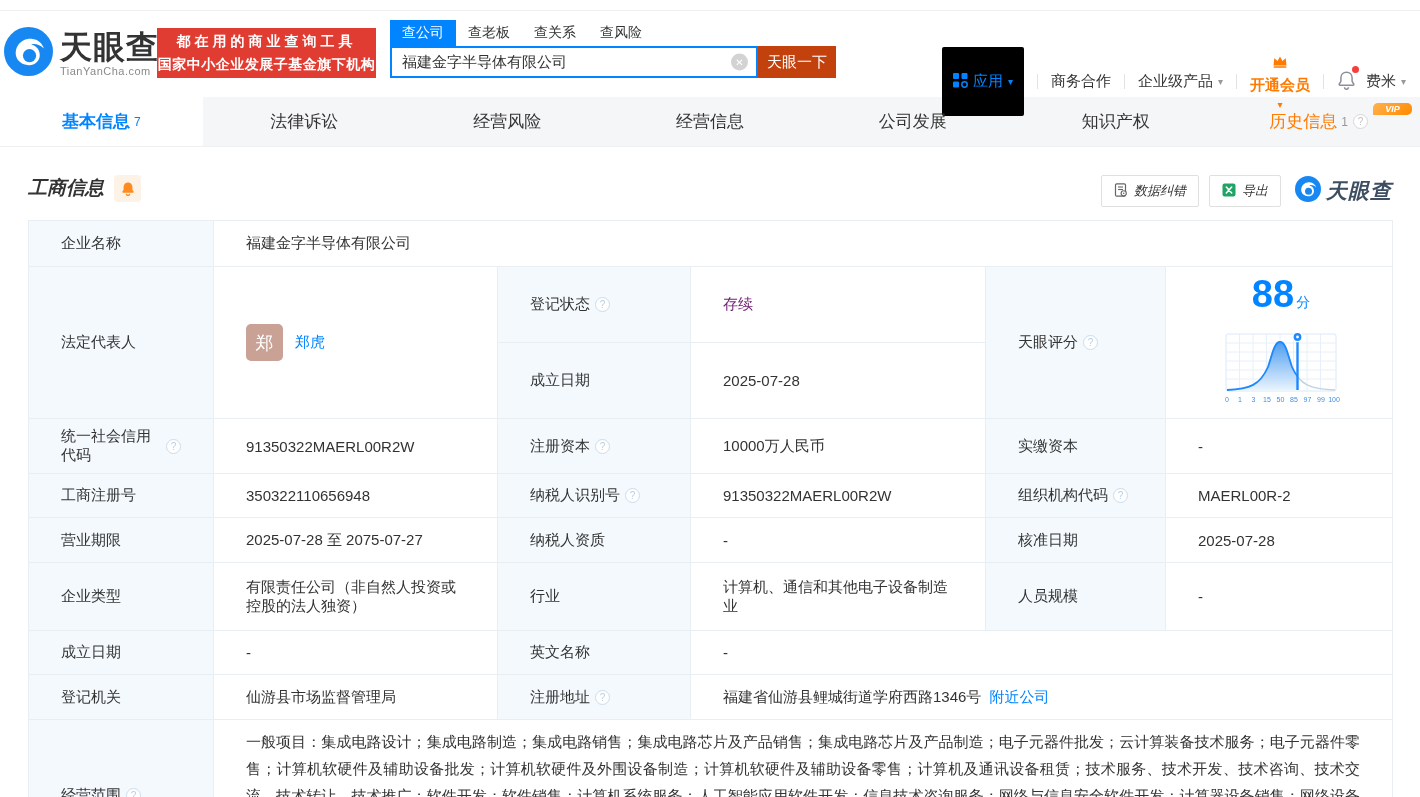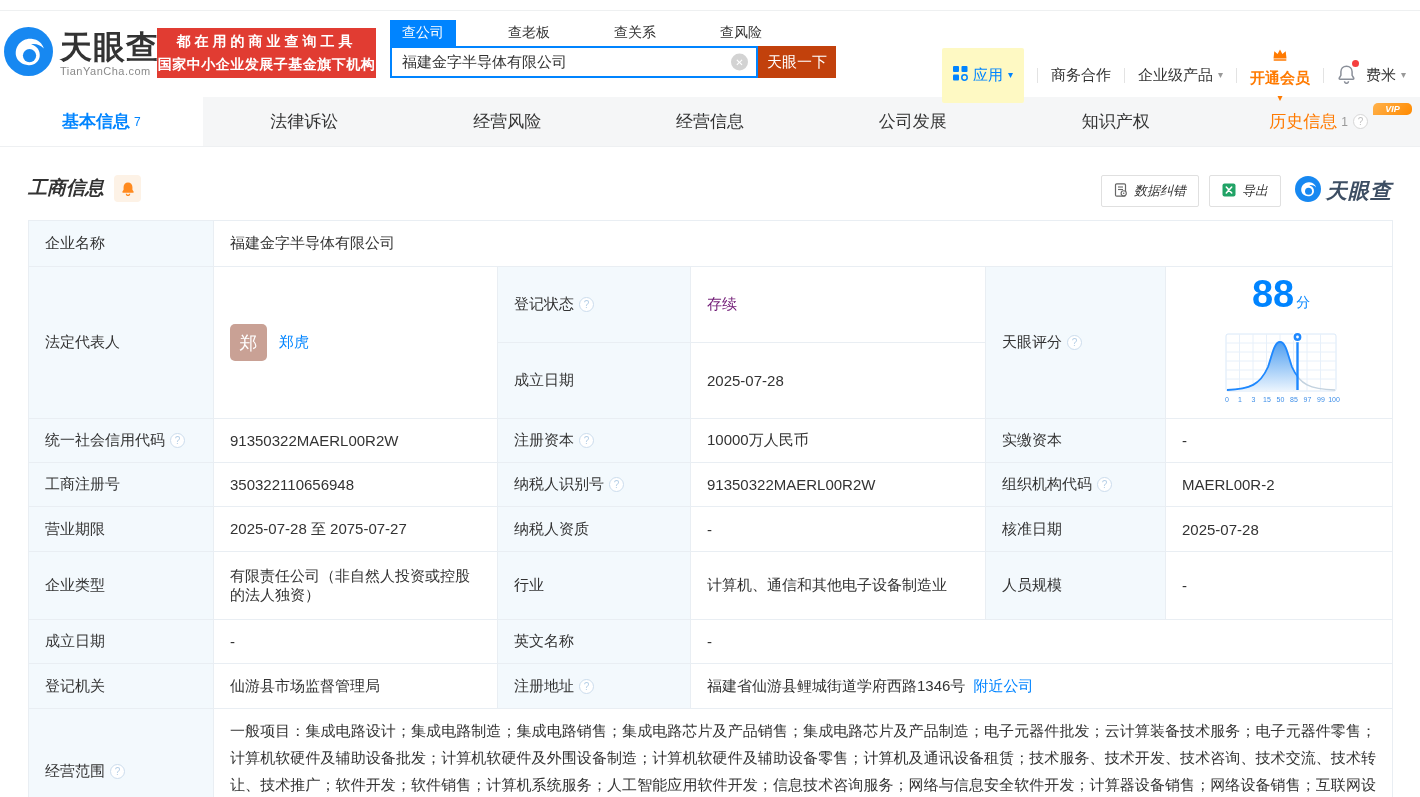--- a/index.html
+++ b/index.html
@@ -12,37 +12,37 @@
   .logo { position:absolute; left:4px; top:16px; display:flex; align-items:center; gap:7px; }
   .logo-text .brand { font-size:32px; font-weight:700; color:#333; line-height:34px; letter-spacing:1px; }
   .logo-text .domain { font-size:11px; color:#8a8a8a; letter-spacing:0.5px; margin-top:1px; }
   .promo { position:absolute; left:157px; top:17px; width:219px; height:50px; background:#e13c32;
     color:#fff; display:flex; flex-direction:column; justify-content:center; text-align:center;
     font-size:14px; font-weight:700; line-height:23px; }
   .promo .l1 { letter-spacing:4px; }
   .promo .l2 { letter-spacing:0.5px; }
 
   .search { position:absolute; left:390px; top:9px; }
-  .search-tabs { display:flex; align-items:flex-end;gap:40px; }
+  .search-tabs { display:flex; align-items:flex-end; }
   .search-tab { font-size:14px; color:#333; padding:4px 12px; cursor:pointer; }
   .search-tab.active { background:#0084ff; color:#fff; }
   .search-row { display:flex; }
   .search-input-wrap { position:relative; width:368px; height:32px; border:2px solid #0084ff; background:#fff; }
   .search-input-wrap input { border:0; outline:0; width:100%; height:100%; padding:0 34px 0 10px;
     font-size:15px; color:#333; font-family:inherit; }
   .clear-btn { position:absolute; right:8px; top:50%; transform:translateY(-50%); width:17px; height:17px;
     border-radius:50%; background:#d3d3d3; color:#fff; font-size:10px; display:flex; align-items:center;
     justify-content:center; cursor:pointer; }
   .search-btn { width:78px; height:32px; background:#c2410c; color:#fff; font-size:15px;
     display:flex; align-items:center; justify-content:center; cursor:pointer; }
 
   .hnav { position:absolute; right:14px; top:36px; display:flex; align-items:center; font-size:15px; color:#333; }
   .hnav .sep { width:1px; height:15px; background:#e3e3e3; margin:0 13px; }
   .hnav-item { display:flex; align-items:center; gap:5px; cursor:pointer; white-space:nowrap; }
-  .apps-chip { background:#fef9c3; color:#0084ff; padding:18px 11px; border-radius:2px; }
+  .apps-chip { background:#000000; color:#0084ff; padding:25px 11px; border-radius:2px; }
   .caret { font-size:10px; color:#999; line-height:1; }
   .apps-chip .caret { color:#0084ff; }
   .vip-link { color:#ff7a00; font-weight:700;flex-direction:column; }
   .vip-link .caret { color:#ff7a00; }
   .bell-wrap { position:relative; cursor:pointer; margin-right:10px; }
   .bell-dot { position:absolute; right:-3px; top:-4px; width:7px; height:7px; border-radius:50%; background:#f53f3f; }
 
   
   .tabbar { height:50px; background:#f5f6f7; display:flex; border-bottom:1px solid #eef0f2; }
   .tab { flex:1; display:flex; align-items:center; justify-content:center; font-size:17px; color:#333;
@@ -65,21 +65,21 @@
     display:flex; align-items:center; justify-content:center; cursor:pointer; }
   .head-right { margin-left:auto; display:flex; align-items:center; }
   .hbtn { height:32px; border:1px solid #e0e0e0; border-radius:2px; background:#fff; display:flex;
     align-items:center; padding:0 12px; font-size:13px; color:#333; gap:6px; cursor:pointer; margin-left:10px; }
   .watermark { display:flex; align-items:center; gap:5px; margin-left:14px; }
   .watermark .wm-text { font-size:21px; font-weight:700; color:#3d4e63; letter-spacing:1px; }
 
   
   table.info { width:1364px; margin:0 28px; border-collapse:collapse; table-layout:fixed; font-size:15px; }
   table.info th, table.info td { border:1px solid #e9eef3; font-weight:400; text-align:left;
-    padding:8px 16px; vertical-align:middle; background:#fff; }
+    padding:8px 32px; vertical-align:middle; background:#fff; }
   table.info th { background:#f3f9fd; }
   tr.h46 { height:46px; } tr.h44 { height:44px; } tr.h45 { height:45px; } tr.h68 { height:68px; }
   .label-inner { display:flex; align-items:center; }
   .green { color:#701a75; }
   .link { color:#0084ff; cursor:pointer; text-decoration:none; }
   .rep-cell { display:flex; align-items:center; gap:12px; }
   .avatar { width:37px; height:37px; border-radius:5px; background:#c9a195; color:#fff; font-size:18px;
     display:flex; align-items:center; justify-content:center; cursor:pointer; flex:none; }
   .score-cell { display:flex; align-items:center; justify-content:flex-start; gap:16px; padding-left:4px;flex-direction:column; }
   .score-num { font-size:38px; font-weight:700; color:#0084ff; line-height:1; }

